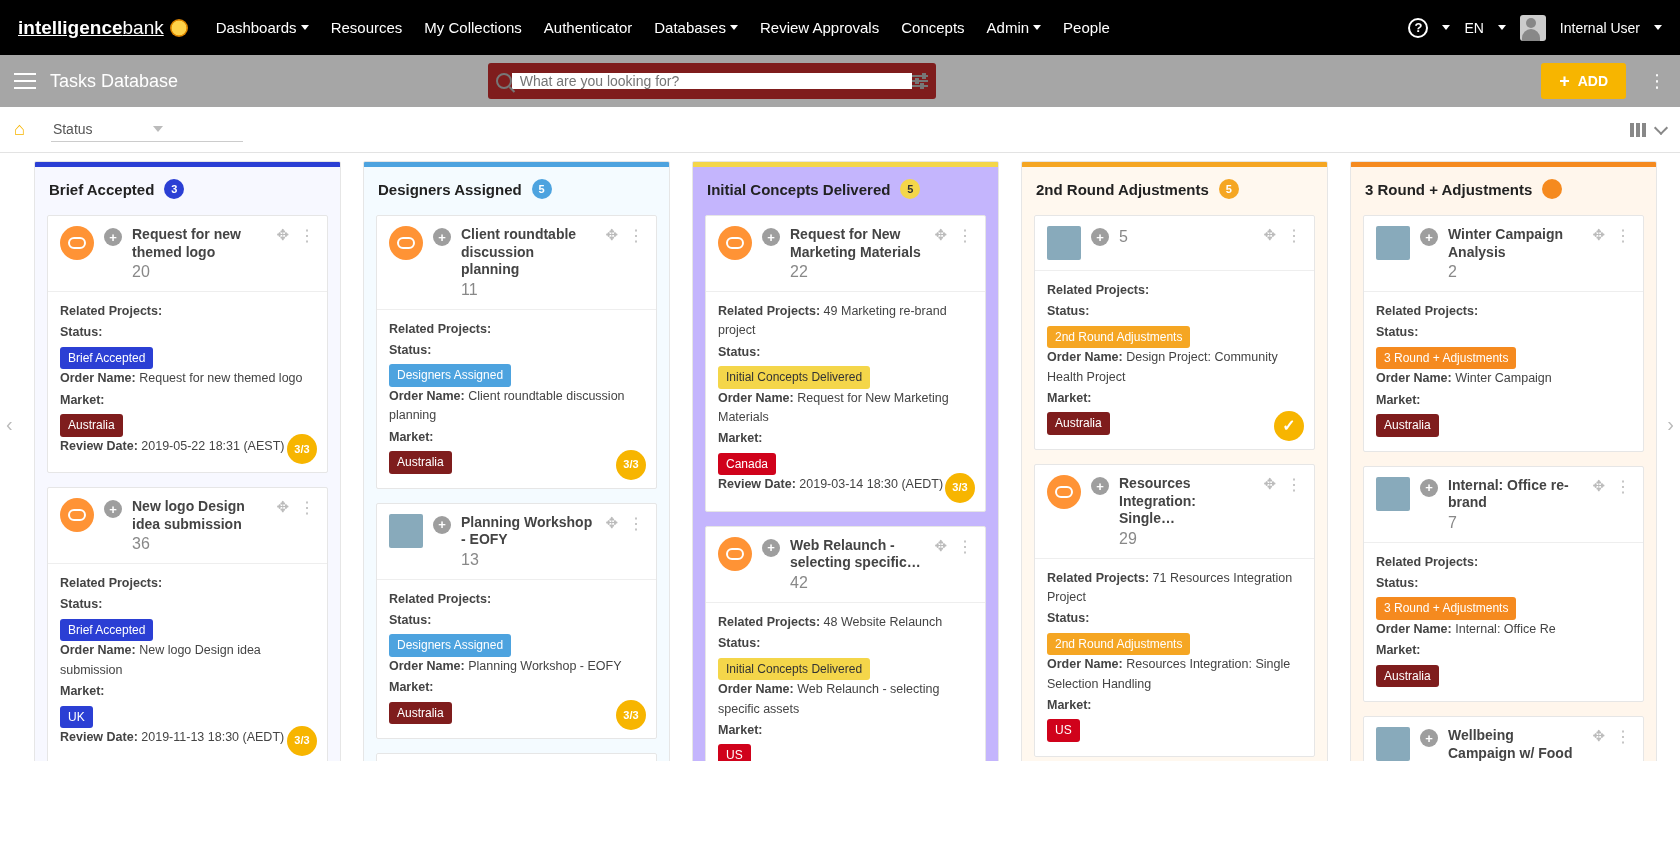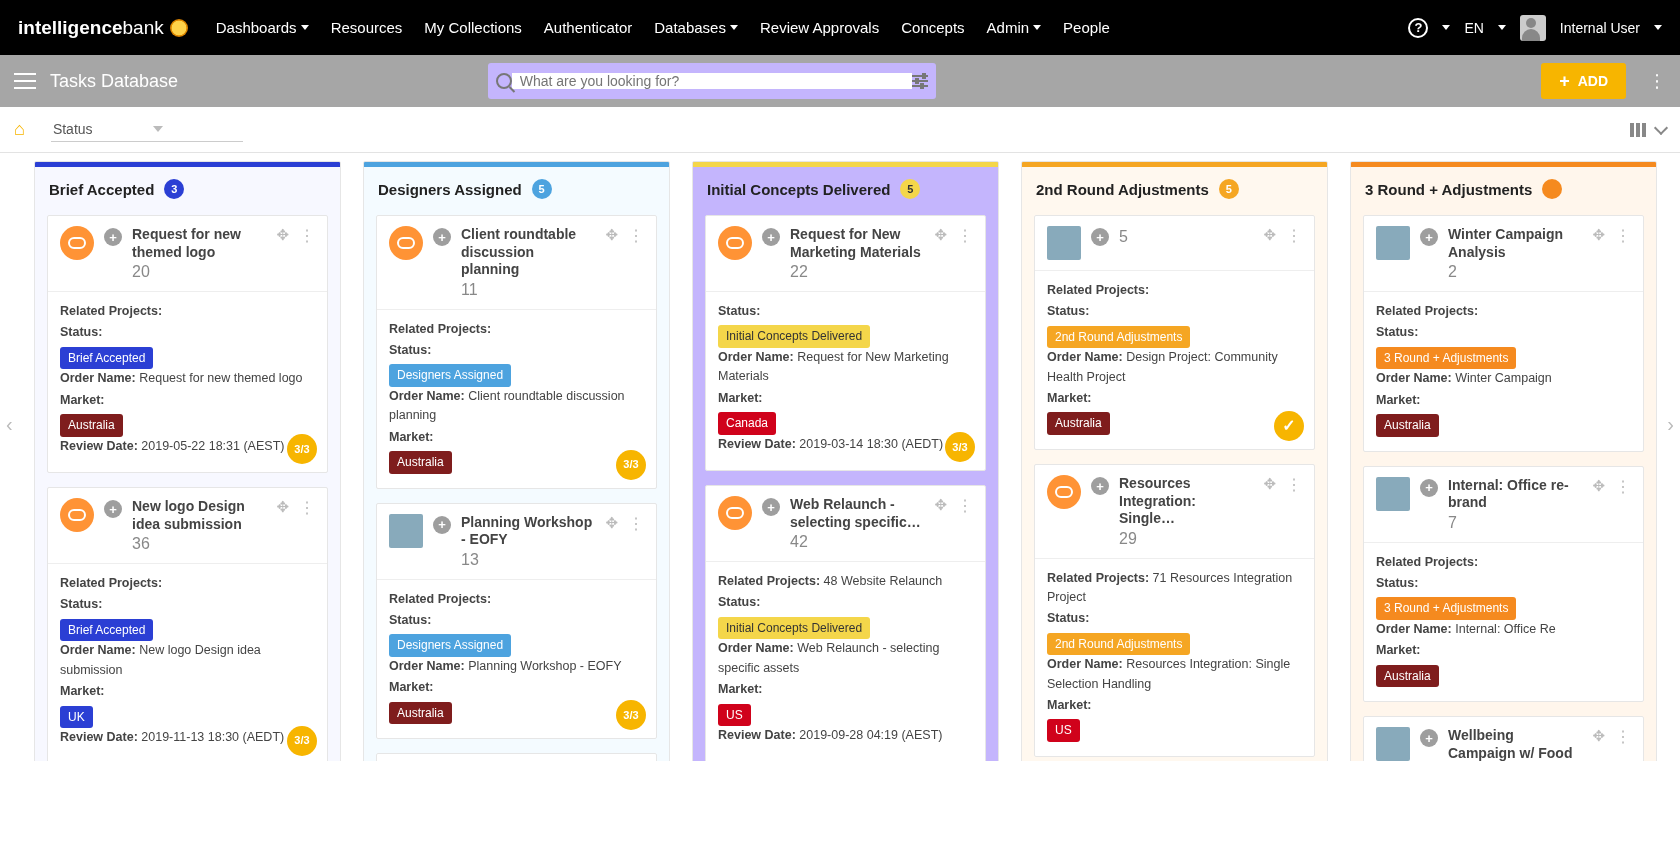--- a/index.html
+++ b/index.html
@@ -1,39 +1,39 @@
 <!DOCTYPE html>
 <html><head>
 <meta charset="utf-8">
 <style>
   * { box-sizing: border-box; margin: 0; padding: 0; }
   body { font-family: Arial, Helvetica, sans-serif; font-size: 13px; color: #333; background:#fff; overflow:hidden; }
 
   
   .topnav { background:#000; color:#fff; height:55px; display:flex; align-items:center; padding:0 18px; }
   .brand { display:flex; align-items:center; gap:6px; margin-right:28px; }
-  .brand-text { font-size:19px; color:#fff; }
+  .brand-text { font-size:19px; color:#fff;text-decoration:underline; }
   .brand-text .bold { font-weight:700; }
   .brand-text .thin { font-weight:300; }
   .sun { width:18px;height:18px;border-radius:50%;background:radial-gradient(circle,#ffd24a 55%,#e08a00 60%,#a34d00 100%); }
   .navlinks { display:flex; gap:22px; }
   .navlinks a { color:#fff; text-decoration:none; font-size:15px; display:flex; align-items:center; gap:4px; }
   .caret-down { width:0;height:0;border-left:4px solid transparent;border-right:4px solid transparent;border-top:5px solid #fff; display:inline-block; }
   .topnav-right { margin-left:auto; display:flex; align-items:center; gap:14px; font-size:14px; }
   .help-icon { width:20px;height:20px;border:2px solid #fff;border-radius:50%;display:flex;align-items:center;justify-content:center;font-weight:bold;font-size:13px; }
   .user-sil { width:26px;height:26px;background:#ccc;border-radius:3px;position:relative;overflow:hidden; }
   .user-sil::before { content:"";position:absolute;left:6px;top:3px;width:10px;height:10px;border-radius:50%;background:#888; }
   .user-sil::after  { content:"";position:absolute;left:2px;top:14px;width:18px;height:12px;border-radius:9px 9px 0 0;background:#888; }
 
   
   .subhdr { background:#a6a6a6; height:52px; display:flex; align-items:center; padding:0 14px; gap:14px; }
   .hamburger { width:22px;height:16px;display:flex;flex-direction:column;justify-content:space-between;cursor:pointer; }
   .hamburger span { height:2px;background:#fff; }
   .page-title { color:#fff; font-size:18px; }
-  .searchbox { margin-left:auto; margin-right:auto; display:flex; align-items:center; background:#c4b5fd; border-radius:3px; height:36px; width:448px; padding:0 8px; position:relative; }
+  .searchbox { margin-left:auto; margin-right:auto; display:flex; align-items:center; background:#7f1d1d; border-radius:3px; height:36px; width:448px; padding:0 8px; position:relative; }
   .searchbox input { border:none; outline:none; flex:1; font-size:14px; color:#555; padding-left:8px; }
   .search-glyph { width:16px;height:16px;border:2px solid #777;border-radius:50%;position:relative; }
   .search-glyph::after { content:"";position:absolute;width:2px;height:7px;background:#777;transform:rotate(-45deg);left:13px;top:11px; }
   .sliders-icon { display:flex;flex-direction:column;gap:3px; }
   .sliders-icon i { display:block;width:16px;height:2px;background:#777;position:relative; }
   .sliders-icon i::after { content:"";position:absolute;top:-2px;width:4px;height:6px;background:#777; }
   .sliders-icon i:nth-child(1)::after { left:10px; }
   .sliders-icon i:nth-child(2)::after { left:3px; }
   .sliders-icon i:nth-child(3)::after { left:8px; }
   .add-btn { margin-left:auto; background:#f7b500; color:#fff; border:none; height:36px; padding:0 18px; font-weight:bold; font-size:14px; border-radius:3px; display:flex; align-items:center; gap:8px; cursor:pointer; }
@@ -320,20 +320,21 @@
         <div style="flex:1">
           <div class="card-title">Request for New Marketing Materials</div>
           <div class="card-id">22</div>
         </div>
         <div class="card-actions">
           <span class="move-icon">✥</span>
           <span class="kebab">⋮</span>
         </div>
       </div>
             <div class="card-body">
+        <div class="row"><b>Related Projects:</b> 49 Marketing re-brand project</div>
         <div class="row"><b>Status:</b></div>
         <span class="pill yellow">Initial Concepts Delivered</span>
         <div class="row"><b>Order Name:</b> Request for New Marketing Materials</div>
         <div class="row"><b>Market:</b></div>
         <span class="pill red">Canada</span>
         <div class="row"><b>Review Date:</b> 2019-03-14 18:30 (AEDT)</div>
         <span class="progress">3/3</span>
       </div>
           </div>
           <div class="card">

